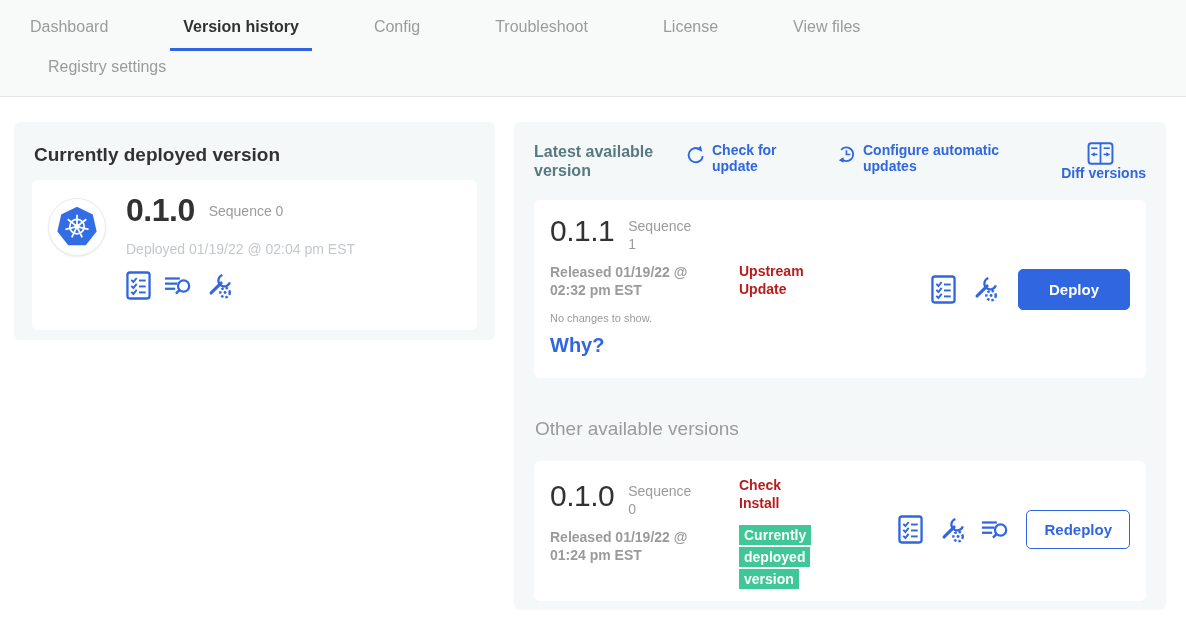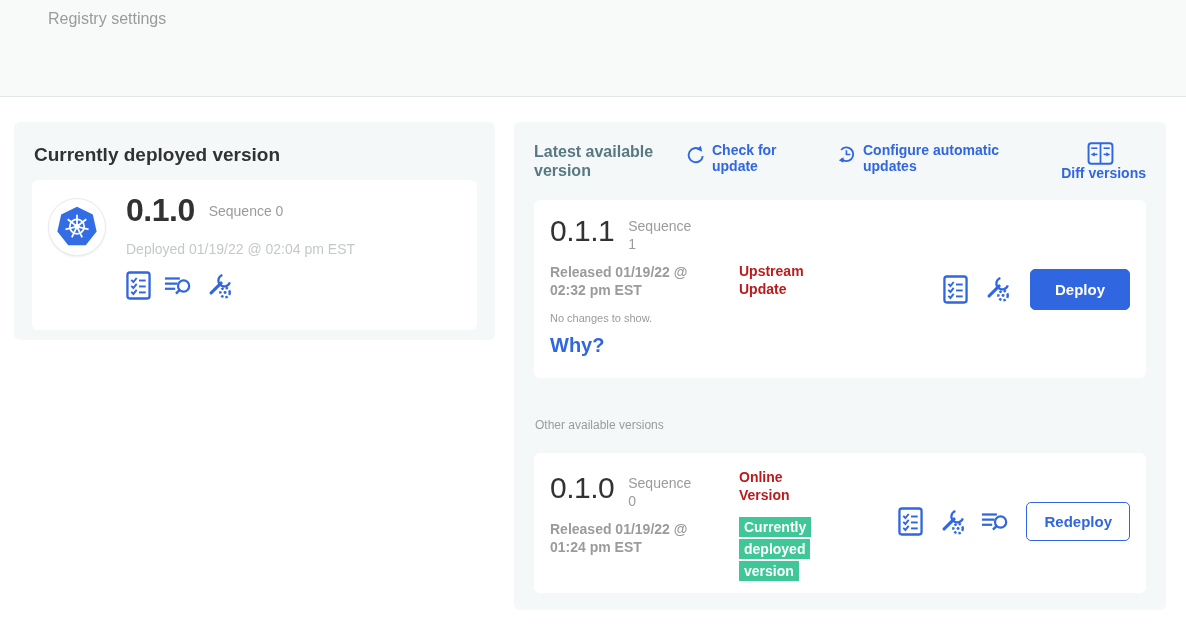--- a/index.html
+++ b/index.html
@@ -74,24 +74,24 @@
   .vc-latest .vc-col2 { padding-top:46px; }
   .source-label { font-size:14px; font-weight:700; color:#b91c1c; line-height:1.3; width:80px; }
   .deployed-badge-wrap { width:72px; margin-top:12px; line-height:21px; }
   .deployed-badge {
     background:#3fc798; color:#fff; font-size:14px; font-weight:700;
     padding:2px 5px; box-decoration-break:clone; -webkit-box-decoration-break:clone;
   }
   .vc-actions { margin-left:auto; display:flex; align-items:center; gap:15px; color:#3066e0; }
   .vc-actions .ic { cursor:pointer; display:inline-flex; }
   .btn { font-family:inherit; font-size:15px; font-weight:700; border-radius:5px; cursor:pointer; }
-  .btn-primary { background:#3066e0; color:#fff; border:1px solid #3066e0; padding:11px 24px; margin-left:4px; }
+  .btn-primary { background:#3066e0; color:#fff; border:1px solid #3066e0; padding:11px 30px; margin-left:4px; }
   .btn-outline { background:#fff; color:#3066e0; border:1.5px solid #3066e0; padding:10px 17px; margin-left:2px; }
 
-  .other-heading { font-size:12px; font-weight:500; color:#9b9b9b; margin:40px 0 21px 1px; }
+  .other-heading { font-size:19px; font-weight:500; color:#9b9b9b; margin:40px 0 21px 1px; }
 
   svg { display:block; }
 </style>
 </head>
 <body>
 
 <svg width="0" height="0" style="position:absolute">
   <defs>
     <g id="def-checklist">
       <rect x="1.5" y="1.5" width="23" height="27" rx="2.5" fill="none" stroke="currentColor" stroke-width="2.4"></rect>
@@ -114,20 +114,28 @@
       <line x1="17.2" y1="11.8" x2="6.5" y2="22.5" stroke="currentColor" stroke-width="3.4" stroke-linecap="round"></line>
       <circle cx="21.5" cy="22" r="5" fill="none" stroke="currentColor" stroke-width="2.6" stroke-dasharray="2.6 2.1"></circle>
       <circle cx="21.5" cy="22" r="1.6" fill="currentColor"></circle>
     </g>
   </defs>
 </svg>
 
 <div class="page">
 
   <header class="app-header">
+    <nav class="nav-row1">
+      <button class="nav-tab">Dashboard</button>
+      <button class="nav-tab active">Version history</button>
+      <button class="nav-tab">Config</button>
+      <button class="nav-tab">Troubleshoot</button>
+      <button class="nav-tab">License</button>
+      <button class="nav-tab">View files</button>
+    </nav>
     <nav class="nav-row2">
       <button class="nav-tab">Registry settings</button>
     </nav>
   </header>
 
   <main class="main">
 
     <section class="panel current-panel">
       <h2>Currently deployed version</h2>
       <div class="current-card">
@@ -249,21 +257,21 @@
 
       <div class="version-card vc-other">
         <div class="vc-col1">
           <div class="ver-line" style="margin-top:7px;">
             <span class="ver-num-md">0.1.0</span>
             <span class="seq-wrap">Sequence 0</span>
           </div>
           <div class="released">Released 01/19/22 @ 01:24 pm EST</div>
         </div>
         <div class="vc-col2">
-          <div class="source-label">Online Version</div>
+          <div class="source-label">Check Install</div>
           <div class="deployed-badge-wrap">
             <span class="deployed-badge">Currently deployed version</span>
           </div>
         </div>
         <div class="vc-actions">
           <span class="ic">
             <svg width="25" height="29" viewBox="0 0 26 30">
                 <use href="#def-checklist"></use>
               </svg>
           </span>

